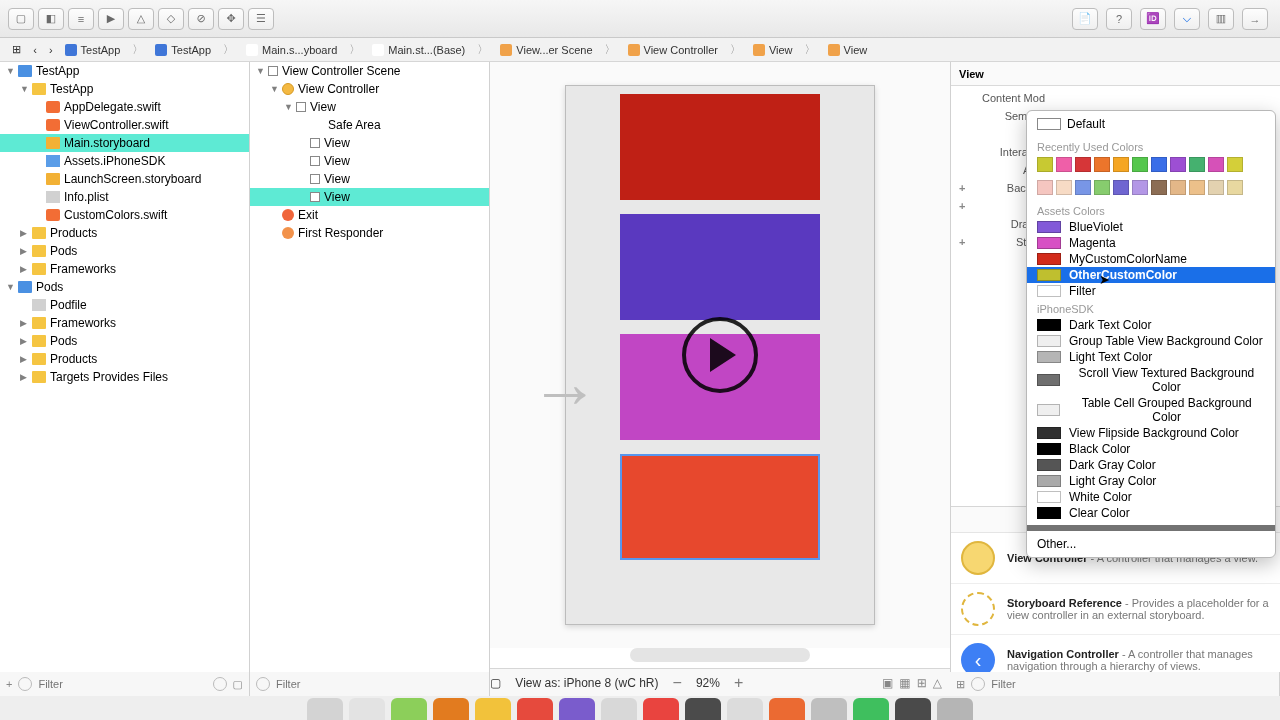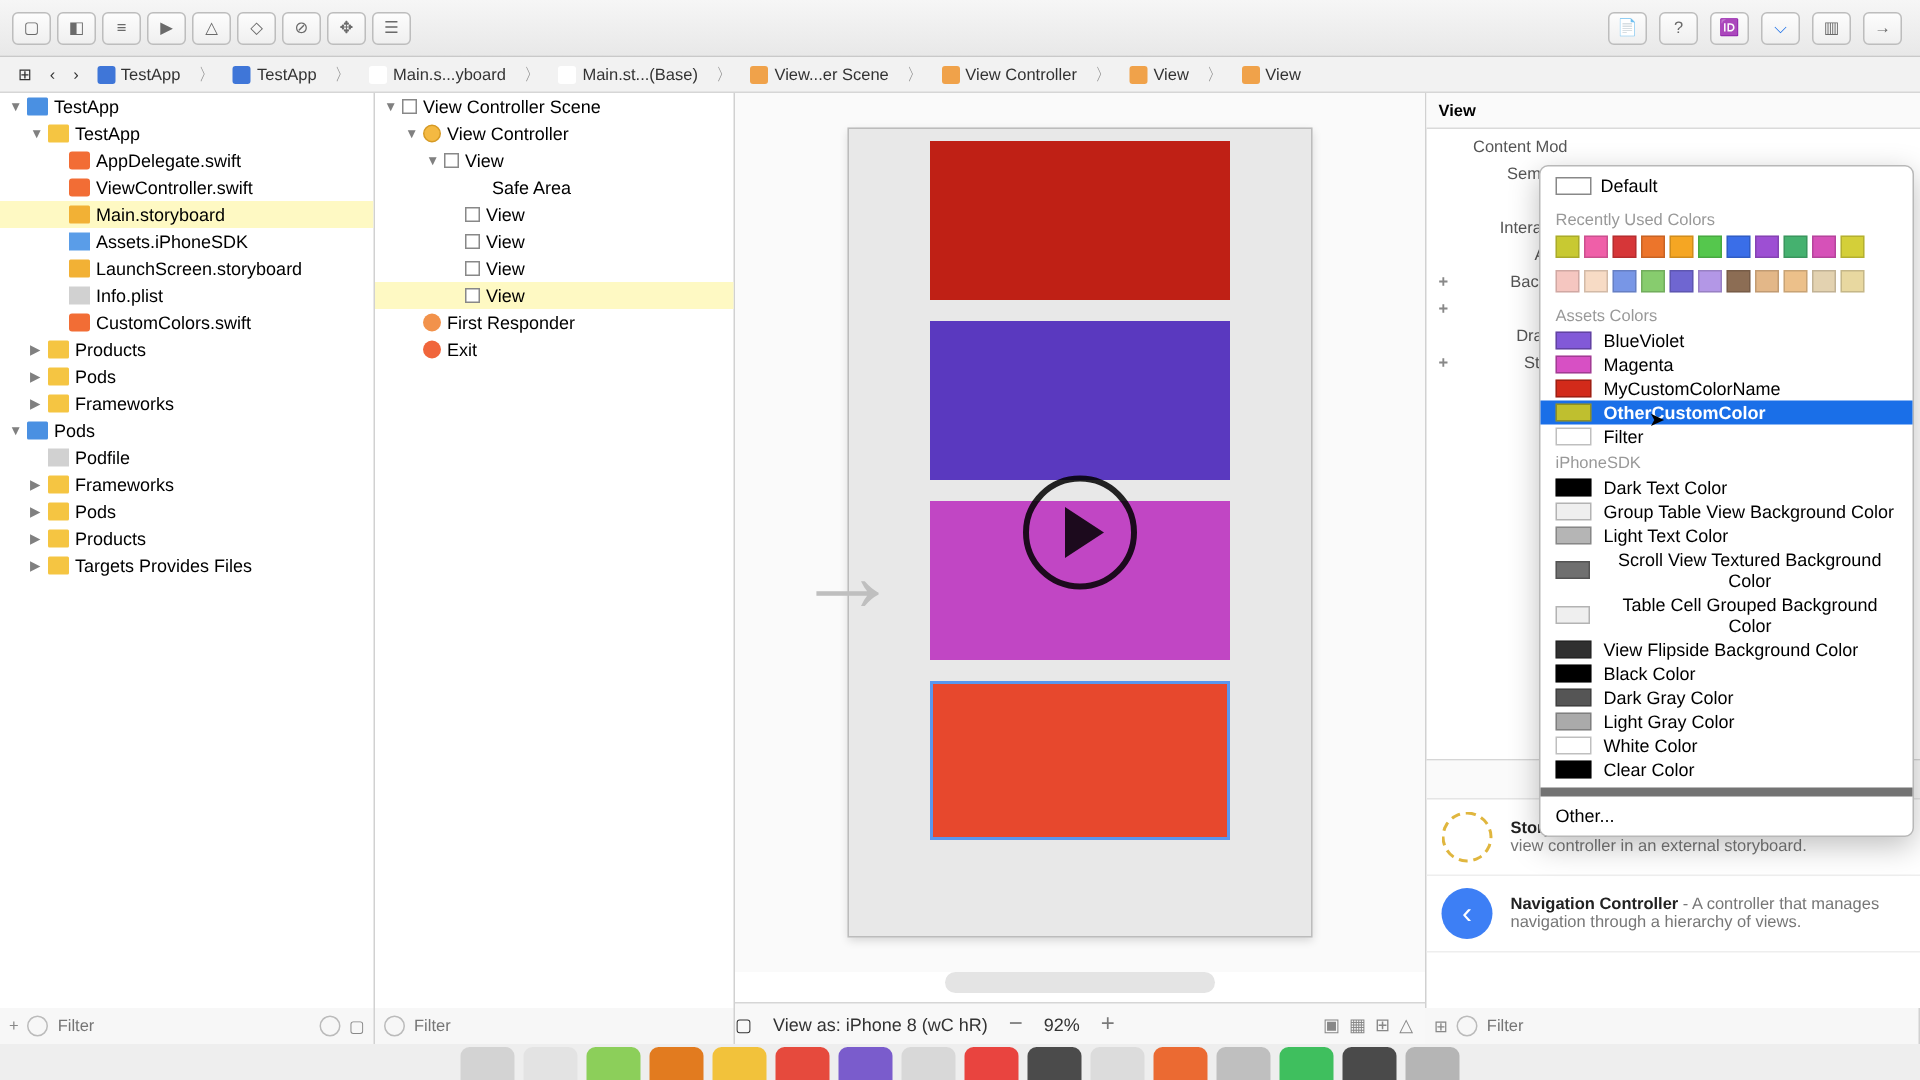--- a/index.html
+++ b/index.html
@@ -21,21 +21,21 @@
 
 
 .columns { display:flex; height:calc(100% - 38px - 24px - 24px); }
 .nav { width:250px; border-right:1px solid #d1d1d1; background:#fff; overflow:auto; font-size:12px; }
 .outline { width:240px; border-right:1px solid #d1d1d1; background:#fff; font-size:12px; }
 .canvas { flex:1; background:#fff; position:relative; display:flex; flex-direction:column; }
 .inspector { width:330px; border-left:1px solid #d1d1d1; background:#fff; font-size:11px; position:relative; }
 
 
 .row { display:flex; align-items:center; height:18px; padding-left: calc(var(--lvl)*14px + 6px); gap:4px; }
-.row.sel { background:#fef9c3; }
+.row.sel { background:#5eead4; }
 .disclosure { width:8px; color:#808080; font-size:9px; display:inline-block; }
 .ficon { width:14px; height:12px; display:inline-block; }
 .folder { background:#4a90e2; border-radius:1px; }
 .folder.yellow { background:#f5c542; }
 .swift { background:#f26d35; border-radius:2px; }
 .storyboard { background:#f2b135; border-radius:1px; }
 .assets { background:#5a9de8; }
 .plist { background:#d1d1d1; }
 
 
@@ -308,27 +308,27 @@
         <span class="ficon o-scene"></span>
         <span>View</span>
       </div>
       <div class="row sel" style="--lvl: 3;">
         <span class="disclosure"></span>
         <span class="ficon o-scene"></span>
         <span>View</span>
       </div>
       <div class="row" style="--lvl: 1;">
         <span class="disclosure"></span>
+        <span class="ficon o-exit"></span>
+        <span>Exit</span>
+      </div>
+      <div class="row" style="--lvl: 1;">
+        <span class="disclosure"></span>
         <span class="ficon o-first"></span>
         <span>First Responder</span>
-      </div>
-      <div class="row" style="--lvl: 1;">
-        <span class="disclosure"></span>
-        <span class="ficon o-exit"></span>
-        <span>Exit</span>
       </div>
     </div>
 
   <div class="canvas">
     <div class="scene-bg">
       <div class="entry-arrow">→</div>
       <div class="device">
         <div class="rect r1"></div>
         <div class="rect r2"></div>
         <div class="rect r3"></div>
@@ -497,20 +497,24 @@
     <div class="cursor">➤</div>
 
     <div class="library" style="position:absolute;bottom:0;left:0;right:0;">
       <div class="lib-tabs">
         <span>📄</span>
         <span>{ }</span>
         <span class="active">◎</span>
         <span>▦</span>
       </div>
       <div id="lib-items">
+          <div class="lib-item">
+            <div class="lib-icon solid"></div>
+            <div class="lib-text"><b>View Controller</b><span> - A controller that manages a view.</span></div>
+          </div>
           <div class="lib-item">
             <div class="lib-icon "></div>
             <div class="lib-text"><b>Storyboard Reference</b><span> - Provides a placeholder for a view controller in an external storyboard.</span></div>
           </div>
           <div class="lib-item">
             <div class="lib-icon nav">‹</div>
             <div class="lib-text"><b>Navigation Controller</b><span> - A controller that manages navigation through a hierarchy of views.</span></div>
           </div>
         </div>
     </div>

